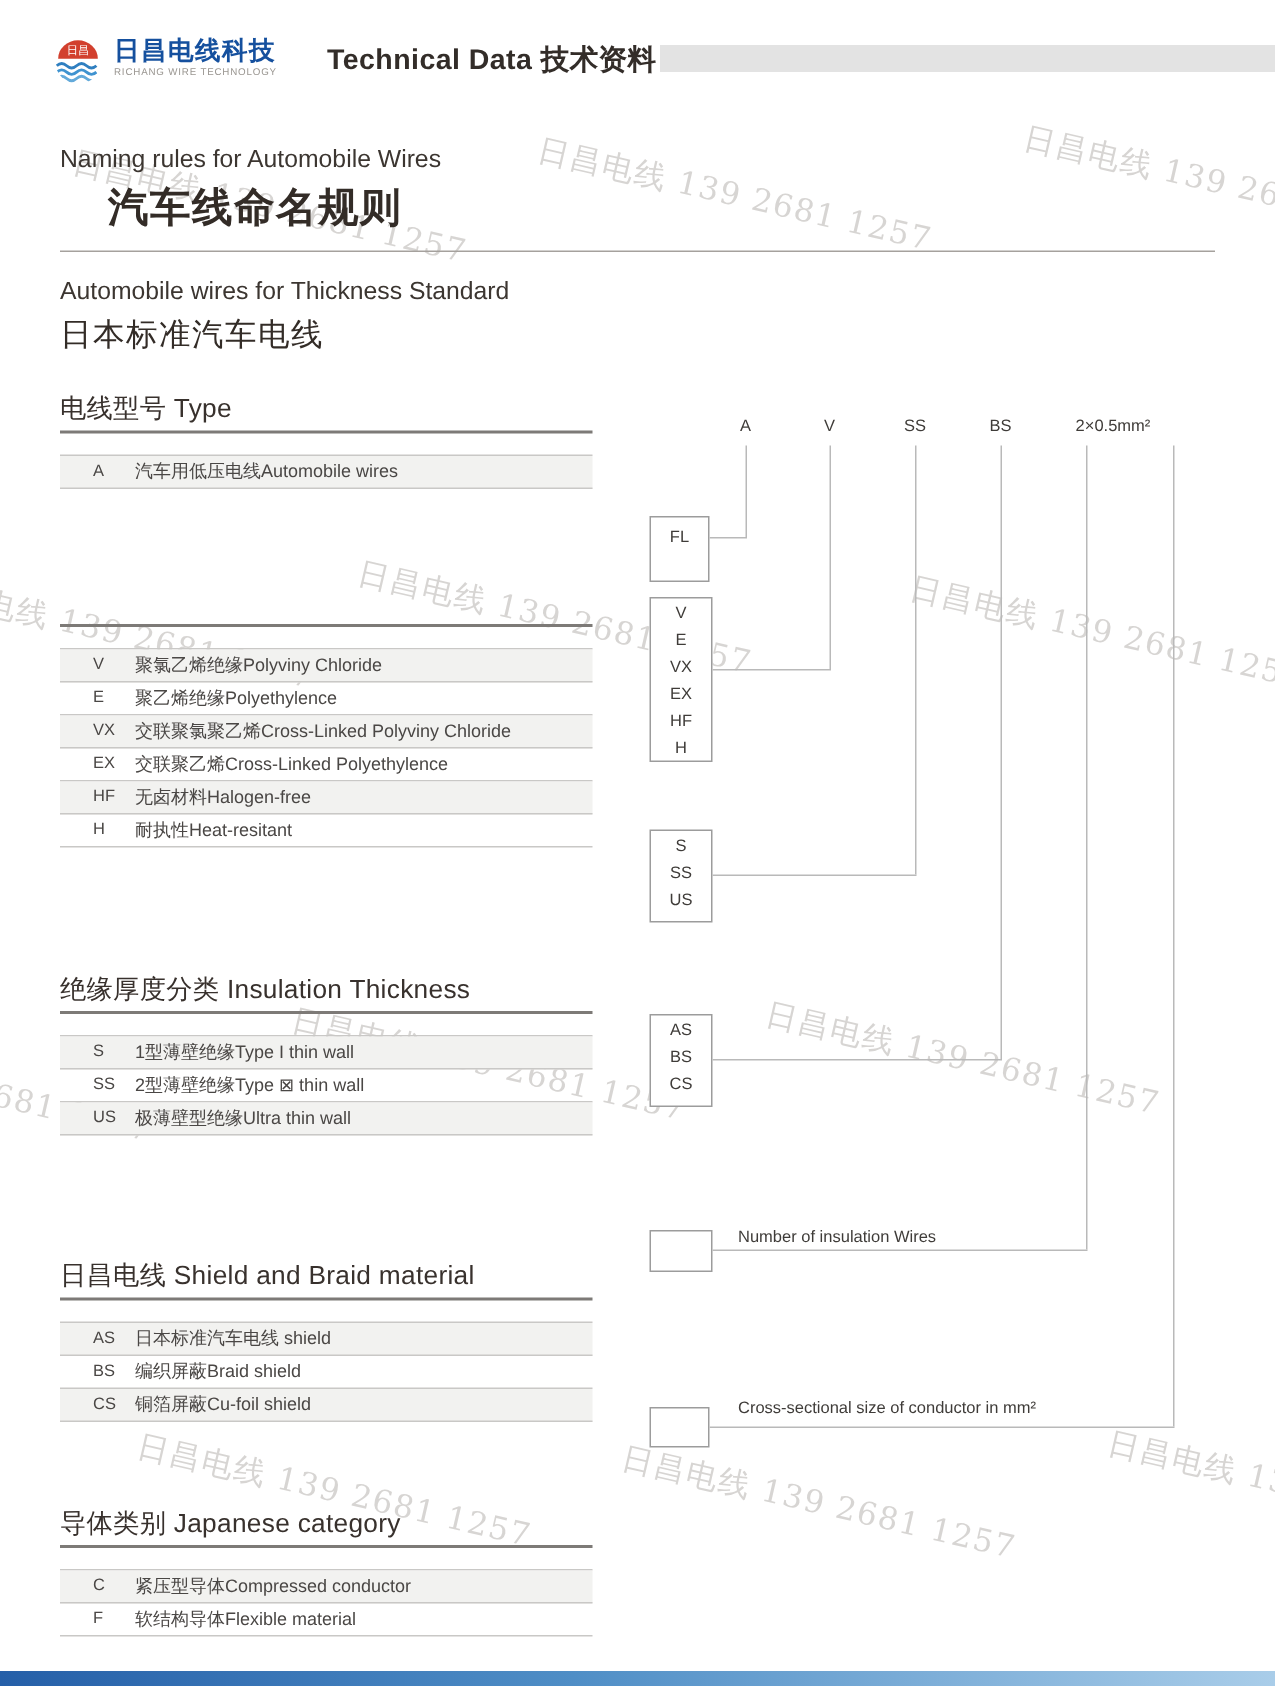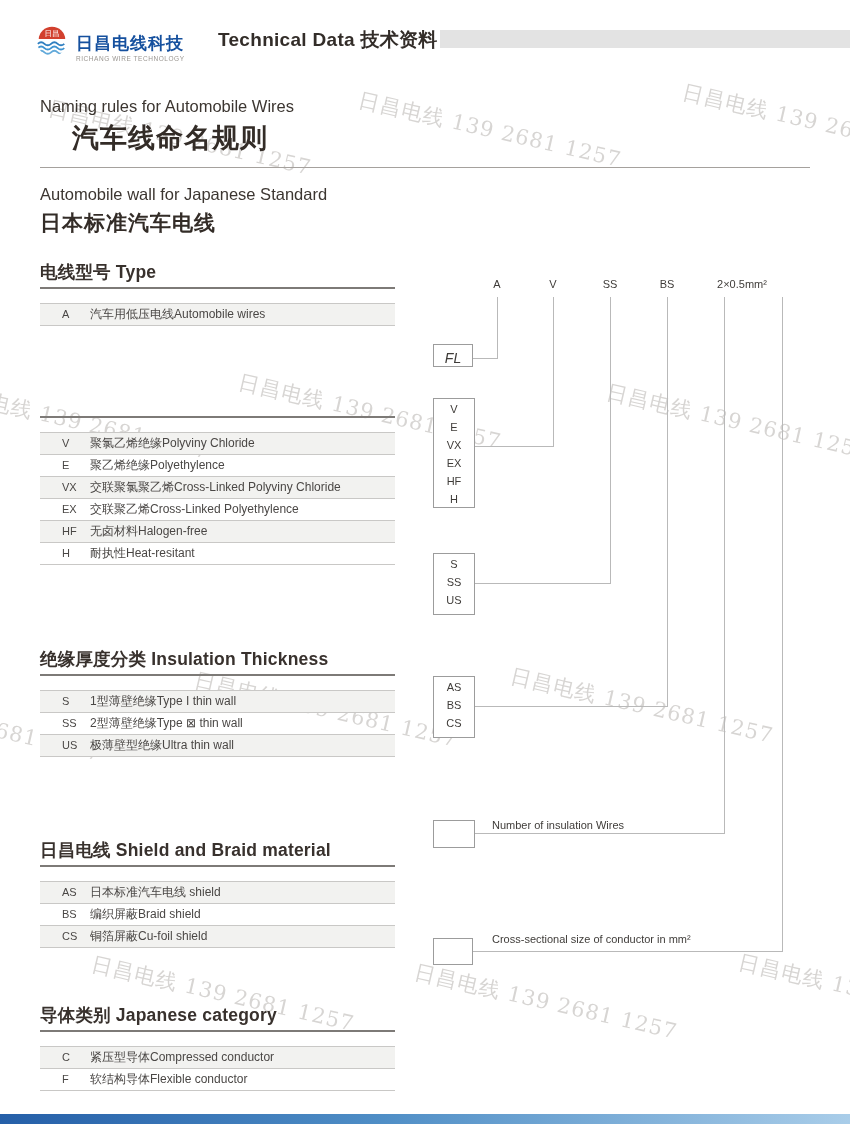--- a/index.html
+++ b/index.html
@@ -6,52 +6,52 @@
   body{width:850px;height:1124px;position:relative;overflow:hidden;background:#fff;
        font-family:"Liberation Sans",sans-serif;color:#39322e;}
   .abs{position:absolute;}
 
   
   .wm{position:absolute;font-family:"DejaVu Serif",serif;font-size:21px;letter-spacing:1px;
       color:rgba(150,144,139,.38);white-space:nowrap;transform:rotate(13deg);
       transform-origin:left top;pointer-events:none;}
 
   
-  .logo-wrap{left:35px;top:24px;display:flex;align-items:flex-end;gap:7px;}
+  .logo-wrap{left:35px;top:24px;display:flex;align-items:flex-start;gap:7px;}
   .brand-cn{font-size:17px;font-weight:700;color:#15509e;letter-spacing:1px;line-height:19px;}
   .brand-en{font-size:6.5px;color:#9a9691;letter-spacing:.55px;margin-top:2px;}
   .doc-title{left:218px;top:27px;font-size:19px;font-weight:600;color:#332d29;letter-spacing:.3px;}
   .header-bar{left:440px;top:30px;width:410px;height:18px;background:#e3e3e3;}
 
   
   .title-en{left:40px;top:97px;font-size:16.5px;font-weight:500;color:#3c3631;}
   .title-cn{left:40px;top:120px;font-size:27px;font-weight:800;color:#332c27;letter-spacing:1px;margin-left:32px;}
   .intro-hr{left:40px;top:167px;width:770px;height:1px;background:#a5a19d;}
   .subtitle-en{left:40px;top:185px;font-size:16.5px;font-weight:500;color:#3c3631;}
-  .subtitle-cn{left:40px;top:209px;font-size:21px;font-weight:700;color:#332c27;letter-spacing:1px;text-align:center;}
+  .subtitle-cn{left:40px;top:209px;font-size:21px;font-weight:400;color:#332c27;letter-spacing:1px;text-align:center;}
 
   
   .section{position:absolute;left:40px;width:355px;}
-  .sec-h{margin:0;font-size:17.5px;font-weight:700;color:#38312d;letter-spacing:.2px;line-height:22px;}
+  .sec-h{margin:0;font-size:17.5px;font-weight:400;color:#38312d;letter-spacing:.2px;line-height:22px;}
   .sec-underline{height:1.5px;background:#7d7a77;margin-top:4px;}
   .tbl{margin-top:14px;border-top:1px solid #c9c8c6;}
   .trow{display:flex;align-items:center;height:21px;border-bottom:1px solid #c9c8c6;}
   .trow:nth-child(odd){background:#f2f2f0;}
   .tcode{width:28px;margin-left:22px;font-size:11px;color:#4a4745;}
   .tdesc{font-size:12px;color:#4a4745;}
 
   
   .dlabel{position:absolute;width:72px;top:278px;text-align:center;font-size:11px;color:#3f3c39;}
   .vline,.hline{position:absolute;background:#b9b9b9;}
   .vline{width:1px;top:297px;}
   .hline{height:1px;}
   .dbox{position:absolute;border:1px solid #9c9c9c;background:#fff;text-align:center;box-sizing:border-box;}
   .dbox span{display:block;line-height:18px;font-size:11px;color:#3f3c39;}
   .dbox.pad{padding-top:1px;}
-  .fl-box{left:433px;top:344px;width:40px;height:23px;line-height:26px;font-size:14px;color:#3f3c39;font-style:italic;}
+  .fl-box{left:433px;top:344px;width:40px;height:44px;line-height:26px;font-size:11px;color:#3f3c39;}
   .note{position:absolute;font-size:11px;color:#3f3c39;white-space:nowrap;}
 
   .footer-bar{left:0;top:1114px;width:850px;height:10px;
       background:linear-gradient(90deg,#255fa8 0%,#4f8ec6 45%,#a9cde9 100%);}
 </style>
 </head>
 <body>
 
 <span class="wm" style="left:52px;top:94px">日昌电线 139 2681 1257</span>
 <span class="wm" style="left:362px;top:86px">日昌电线 139 2681 1257</span>
@@ -87,21 +87,21 @@
     <div class="brand-cn">日昌电线科技</div>
     <div class="brand-en">RICHANG WIRE TECHNOLOGY</div>
   </span>
 </div>
 <div class="abs doc-title">Technical Data 技术资料</div>
 <div class="abs header-bar"></div>
 
 <div class="abs title-en">Naming rules for Automobile Wires</div>
 <div class="abs title-cn">汽车线命名规则</div>
 <div class="abs intro-hr"></div>
-<div class="abs subtitle-en">Automobile wall for Japanese Standard</div>
+<div class="abs subtitle-en">Automobile wires for Thickness Standard</div>
 <div class="abs subtitle-cn">日本标准汽车电线</div>
 
 <div class="section" style="top:261px">
   <h3 class="sec-h">电线型号 Type</h3>
   <div class="sec-underline"></div>
   <div class="tbl">
       <div class="trow">
         <span class="tcode">A</span>
         <span class="tdesc">汽车用低压电线Automobile wires</span>
       </div>
@@ -175,21 +175,21 @@
 <div class="section" style="top:1004px">
   <h3 class="sec-h">导体类别 Japanese category</h3>
   <div class="sec-underline"></div>
   <div class="tbl">
       <div class="trow">
         <span class="tcode">C</span>
         <span class="tdesc">紧压型导体Compressed conductor</span>
       </div>
       <div class="trow">
         <span class="tcode">F</span>
-        <span class="tdesc">软结构导体Flexible conductor</span>
+        <span class="tdesc">软结构导体Flexible material</span>
       </div>
     </div>
 </div>
 
 <div class="dlabel" style="left:461px">A</div>
 <div class="dlabel" style="left:517px">V</div>
 <div class="dlabel" style="left:574px">SS</div>
 <div class="dlabel" style="left:631px">BS</div>
 <div class="dlabel" style="left:706px">2×0.5mm²</div>
 

